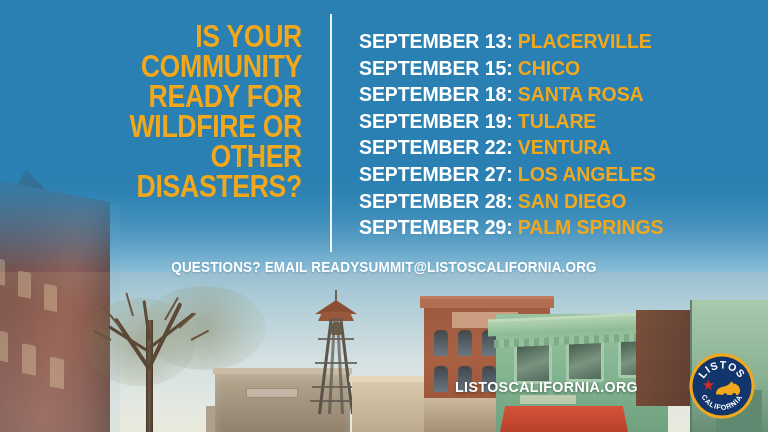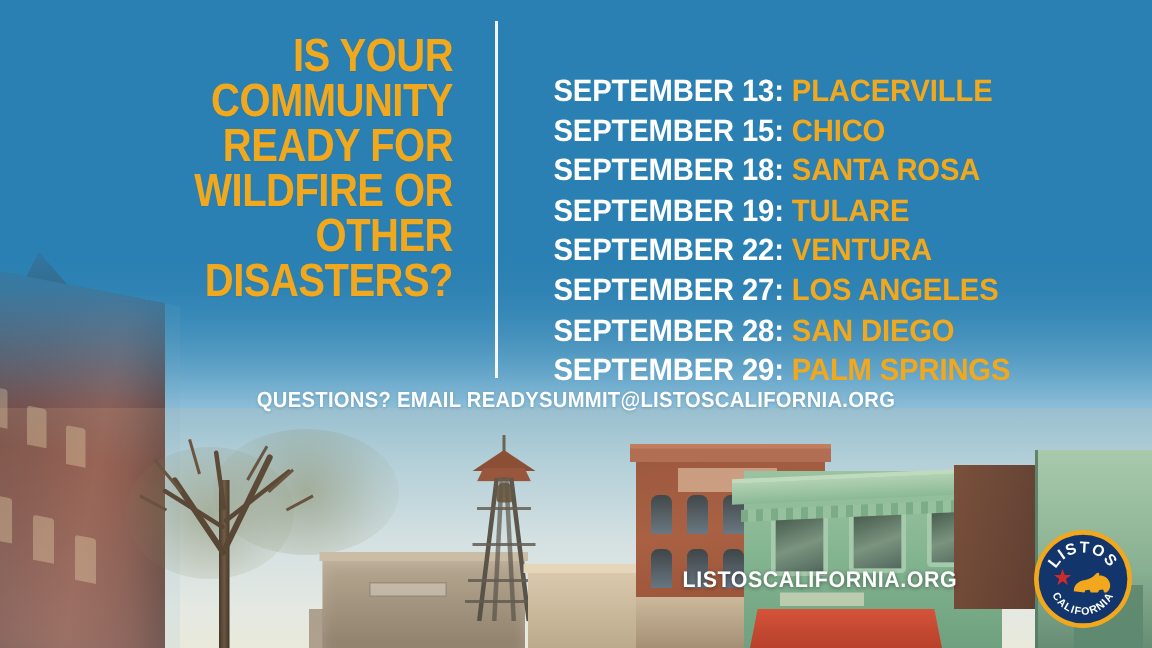--- a/index.html
+++ b/index.html
@@ -208,21 +208,21 @@
   }
   .headline div { white-space:nowrap; }
 
   .divider {
     position:absolute; left:330px; top:14px;
     width:2px; height:238px;
     background:rgba(255,255,255,0.92);
   }
 
   .dates {
-    position:absolute; left:369px; top:28px; width:400px;margin-top:20px;
+    position:absolute; left:359px; top:28px; width:400px;
   }
   .date-row {
     font-weight:bold;
     font-size:20.5px;
     line-height:26.6px;
     white-space:nowrap;
     transform:scaleX(0.95);
     transform-origin:left center;
     letter-spacing:-0.1px;
   }

